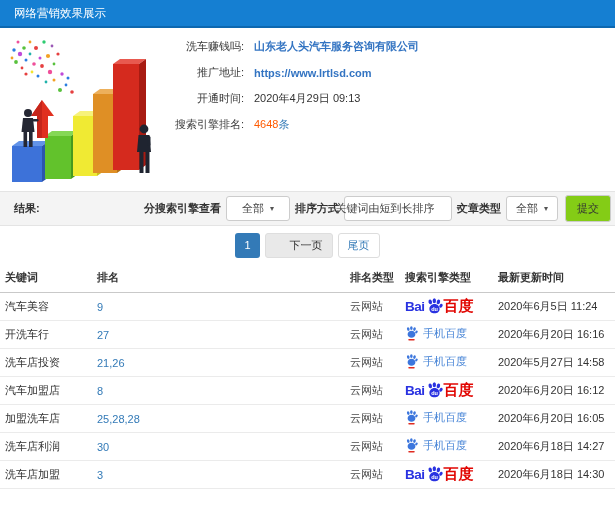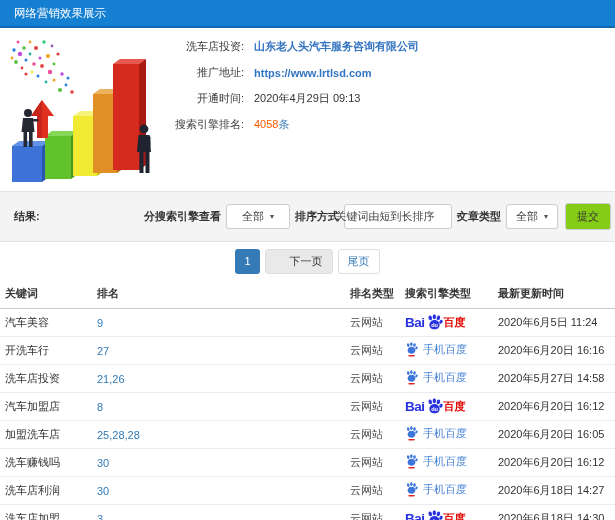--- a/index.html
+++ b/index.html
@@ -18,21 +18,21 @@
   .illustration{position:absolute;left:2px;top:2px;width:172px;height:158px;}
   .fields{position:absolute;left:146px;top:10px;}
   .field-row{display:flex;align-items:center;height:17px;margin-bottom:9px;font-size:11px;}
   .f-lab{display:inline-block;width:98px;text-align:right;color:#3b3b3b;}
   .f-val{margin-left:10px;color:#333;}
   .f-val a{color:#3374c2;text-decoration:none;font-weight:bold;}
   .hl-num{color:#ff5a00;}
   .hl-suffix{color:#337ab7;}
   
   .filterbar{
-    height:51px;background:#f4f4f4;border-top:1px solid #e4e4e4;border-bottom:1px solid #e4e4e4;
+    height:35px;background:#f4f4f4;border-top:1px solid #e4e4e4;border-bottom:1px solid #e4e4e4;
     display:flex;align-items:center;padding:0 4px 0 14px;box-sizing:border-box;
   }
   .result-label{font-weight:bold;font-size:11px;color:#333;}
   .filterbar .spacer{flex:1;}
   .flt-label{font-weight:bold;font-size:11px;color:#333;margin:0 5px;white-space:nowrap;}
   .select{
     display:inline-flex;justify-content:center;align-items:center;
     height:25px;background:#fff;border:1px solid #ccc;border-radius:3px;
     padding:0 6px;font-size:11px;color:#444;box-sizing:border-box;cursor:pointer;white-space:nowrap;
   }
@@ -62,21 +62,21 @@
   }
   td{
     height:27px;padding:0 4px 0 5px;border-bottom:1px solid #ebebeb;
     color:#333;white-space:nowrap;overflow:hidden;vertical-align:middle;
   }
   td.rank a{color:#337ab7;text-decoration:none;}
   td.rank-type{color:#4a4a4a;}
   
   .bd-logo{display:inline-flex;align-items:center;}
   .bd-bai{color:#2932e1;font-weight:bold;font-size:13.5px;letter-spacing:-0.5px;}
-  .bd-cn{color:#e10602;font-weight:bold;font-size:11px;}
+  .bd-cn{color:#e10602;font-weight:bold;font-size:15px;}
   .bd-paw{margin:0 1px;vertical-align:middle;}
   .mb-logo{display:inline-flex;align-items:center;}
   .mb-text{color:#4583d6;font-size:11px;margin-left:5px;}
 </style>
 </head>
 <body>
 
 <div class="topbar">
   <span>网络营销效果展示</span>
 </div>
@@ -161,34 +161,34 @@
         <circle cx="142" cy="99" r="4.4"></circle>
         <path d="M136.5,105 h11 l1.5,17 h-14 z"></path>
         <rect x="137.5" y="122" width="4" height="21"></rect>
         <rect x="143.5" y="122" width="4" height="21"></rect>
         <rect x="145.5" y="106" width="3" height="10" rx="1.5"></rect>
       </g>
     </svg>
   </div>
   <div class="fields" id="profile-fields">
       <div class="field-row">
-        <span class="f-lab">洗车店投资:</span>
+        <span class="f-lab">洗车赚钱吗:</span>
         <span class="f-val"><a href="#">山东老人头汽车服务咨询有限公司</a></span>
       </div>
       <div class="field-row">
         <span class="f-lab">推广地址:</span>
         <span class="f-val"><a href="#">https://www.lrtlsd.com</a></span>
       </div>
       <div class="field-row">
         <span class="f-lab">开通时间:</span>
         <span class="f-val">2020年4月29日 09:13</span>
       </div>
       <div class="field-row">
         <span class="f-lab">搜索引擎排名:</span>
-        <span class="f-val"><span class="hl-num">4058</span><span class="hl-suffix">条</span></span>
+        <span class="f-val"><span class="hl-num">4648</span><span class="hl-suffix">条</span></span>
       </div>
     </div>
 </div>
 
 <div class="filterbar">
   <span class="result-label">结果:</span>
   <span class="spacer"></span>
   <span class="flt-label">分搜索引擎查看</span>
   <span class="select sel-engine">
     <span>全部</span>
@@ -322,39 +322,20 @@
                 <ellipse cx="17.6" cy="9.2" rx="1.7" ry="2.4" transform="rotate(32 17.6 9.2)"></ellipse>
                 <path d="M10,7.2 c3.4,0 6,2.6 6,5.6 c0,3.2 -2.6,5.2 -6,5.2 c-3.4,0 -6,-2 -6,-5.2 c0,-3 2.6,-5.6 6,-5.6 z"></path>
               </g>
               <rect x="5" y="20" width="10" height="2.4" rx="1.2" fill="#e02b20"></rect>
             </svg>
             <span class="mb-text">手机百度</span>
           </span></td>
         <td class="time">2020年6月20日 16:05</td>
       </tr>
       <tr>
-        <td class="keyword">洗车赚钱吗</td>
-        <td class="rank"><a href="#">30</a></td>
-        <td class="rank-type">云网站</td>
-        <td class="engine"><span class="mb-logo">
-            <svg width="13" height="15" viewBox="0 0 20 23">
-              <g fill="#3c76dd">
-                <ellipse cx="5" cy="4.6" rx="2" ry="2.9" transform="rotate(-14 5 4.6)"></ellipse>
-                <ellipse cx="9.8" cy="3.2" rx="2" ry="3"></ellipse>
-                <ellipse cx="14.6" cy="4.6" rx="2" ry="2.9" transform="rotate(14 14.6 4.6)"></ellipse>
-                <ellipse cx="17.6" cy="9.2" rx="1.7" ry="2.4" transform="rotate(32 17.6 9.2)"></ellipse>
-                <path d="M10,7.2 c3.4,0 6,2.6 6,5.6 c0,3.2 -2.6,5.2 -6,5.2 c-3.4,0 -6,-2 -6,-5.2 c0,-3 2.6,-5.6 6,-5.6 z"></path>
-              </g>
-              <rect x="5" y="20" width="10" height="2.4" rx="1.2" fill="#e02b20"></rect>
-            </svg>
-            <span class="mb-text">手机百度</span>
-          </span></td>
-        <td class="time">2020年6月20日 16:12</td>
-      </tr>
-      <tr>
         <td class="keyword">洗车店利润</td>
         <td class="rank"><a href="#">30</a></td>
         <td class="rank-type">云网站</td>
         <td class="engine"><span class="mb-logo">
             <svg width="13" height="15" viewBox="0 0 20 23">
               <g fill="#3c76dd">
                 <ellipse cx="5" cy="4.6" rx="2" ry="2.9" transform="rotate(-14 5 4.6)"></ellipse>
                 <ellipse cx="9.8" cy="3.2" rx="2" ry="3"></ellipse>
                 <ellipse cx="14.6" cy="4.6" rx="2" ry="2.9" transform="rotate(14 14.6 4.6)"></ellipse>
                 <ellipse cx="17.6" cy="9.2" rx="1.7" ry="2.4" transform="rotate(32 17.6 9.2)"></ellipse>

